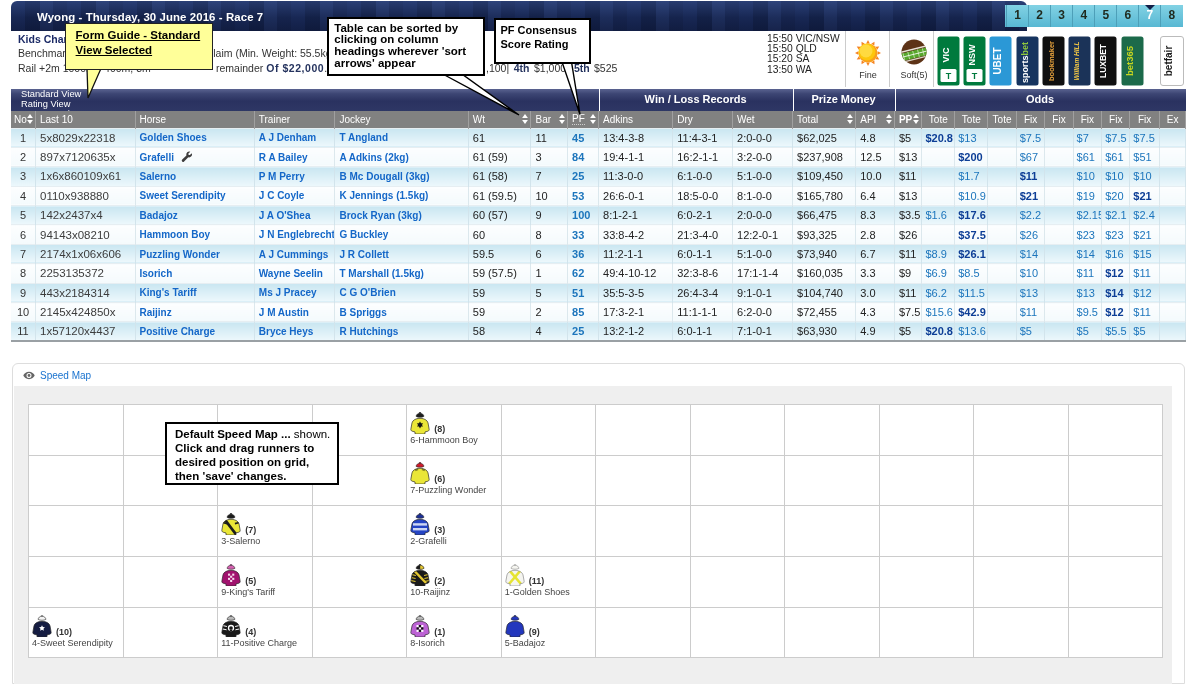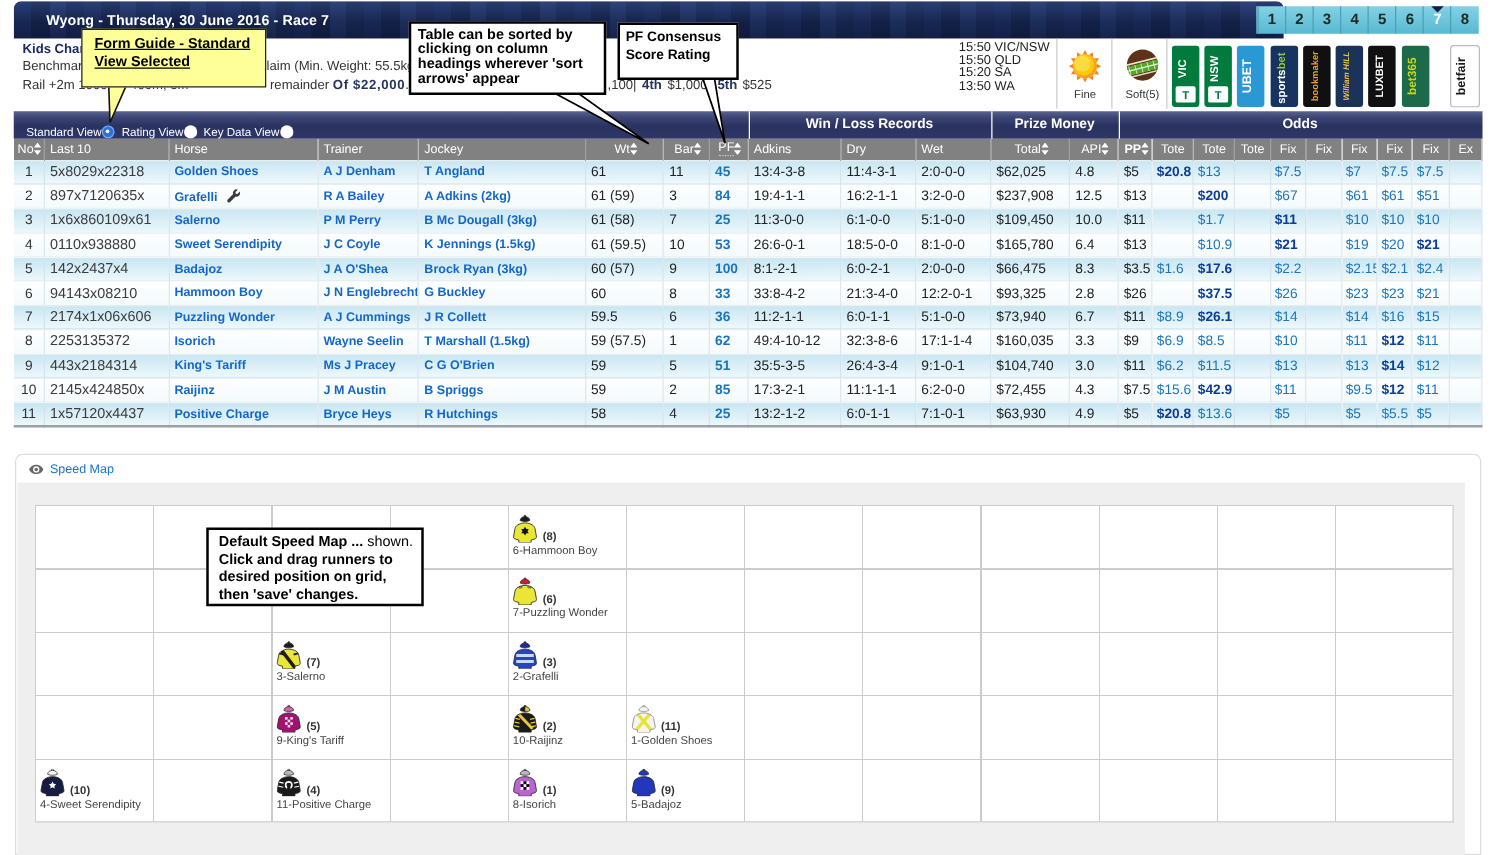--- a/index.html
+++ b/index.html
@@ -25,33 +25,33 @@
 #race .l3 { position:absolute; left:0; top:31.5px; width:100%; height:14px; }
 .bnavy { font-weight:bold; color:#25335e; }
 #times { position:absolute; left:767px; top:33.8px; font-size:10.3px; color:#222; line-height:10.3px; white-space:pre; }
 .vsep { position:absolute; top:1px; height:56px; width:1px; background:#ccc; }
 .wlab { position:absolute; width:60px; text-align:center; top:40px; font-size:9px; color:#333; }
 .bm { position:absolute; top:5px; }
 
 
 #vbar { position:absolute; left:11px; top:88.5px; width:1175px; height:22px;
   background:linear-gradient(#5a6390,#3c4573 22%,#2a3260 55%,#2e3765); color:#fff; font-size:9.3px; }
-#vviews { position:absolute; left:10px; top:0; height:22px; display:flex; align-items:flex-end; }
+#vviews { position:absolute; left:10px; top:0; height:22px; display:flex; align-items:flex-start;flex-direction:column; }
 #vviews .vl { margin-right:0; }
 #vviews svg { margin-right:5px; }
 .gsep { position:absolute; top:0; width:1px; height:22px; background:#fff; }
 .glab { position:absolute; top:4px; font-weight:bold; font-size:11px; text-align:center; }
 
 
 #ftable { position:absolute; left:11px; top:110.5px; border-collapse:collapse; table-layout:fixed; width:1175px; font-size:11px; }
 #ftable th { height:17.5px; background:#818181; color:#fff; font-weight:normal; font-size:10px;
   border-right:1px solid #a0a0a0; overflow:hidden; white-space:nowrap; }
 .thl { text-align:left; padding-left:4px; }
 .thc { text-align:center; }
-.thw { display:flex; align-items:center; justify-content:center; padding-right:2px; }
+.thw { display:flex; align-items:center; justify-content:space-between; padding-right:2px; }
 .thc .thw { padding-left:3px; }
 #ftable td { height:19.4px; border-right:1px solid #dce8ed; overflow:hidden; white-space:nowrap; padding-left:4px; }
 #ftable tr.odd td { background:linear-gradient(#c9e6f1,#edf8fc); border-right-color:#d2e4ec; }
 #ftable tr.even td { background:linear-gradient(#fdfeff,#f4fafc); }
 #ftable tr { border-bottom:1px solid #e6eef2; }
 #ftable { border-bottom:2px solid #9aa0a4; }
 td.c { text-align:center; padding-left:0 !important; color:#333; }
 td.l10 { color:#3c3c3c; font-size:11.5px; }
 td.hn { color:#1467c8; font-weight:bold; font-size:10px; }
 td.bk { color:#222; }

